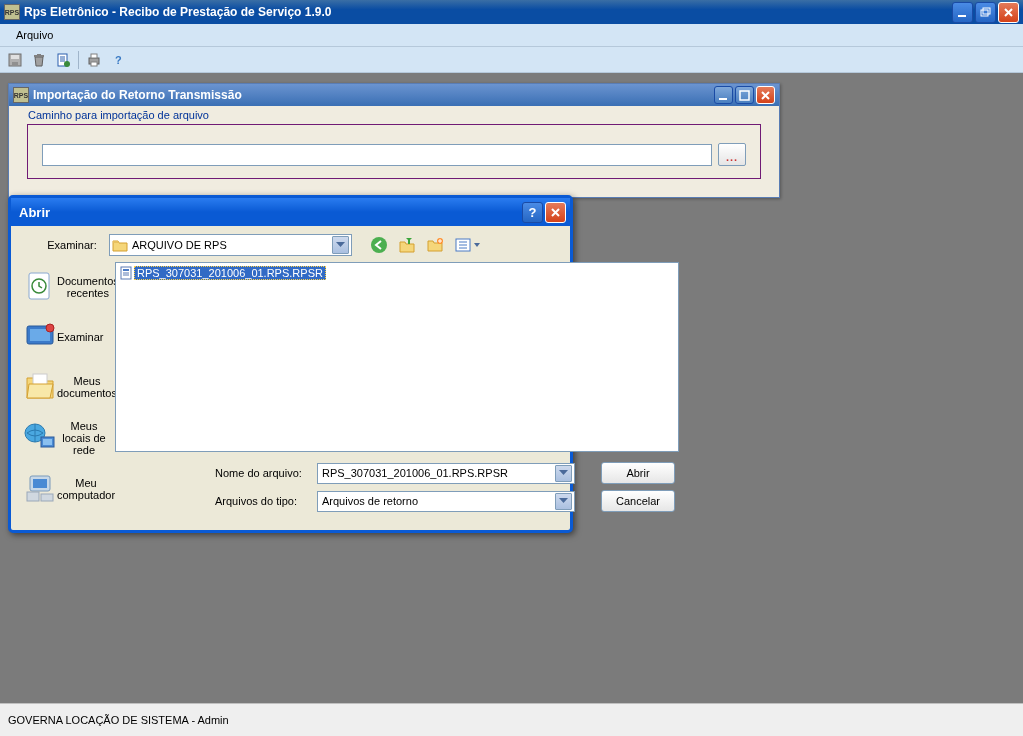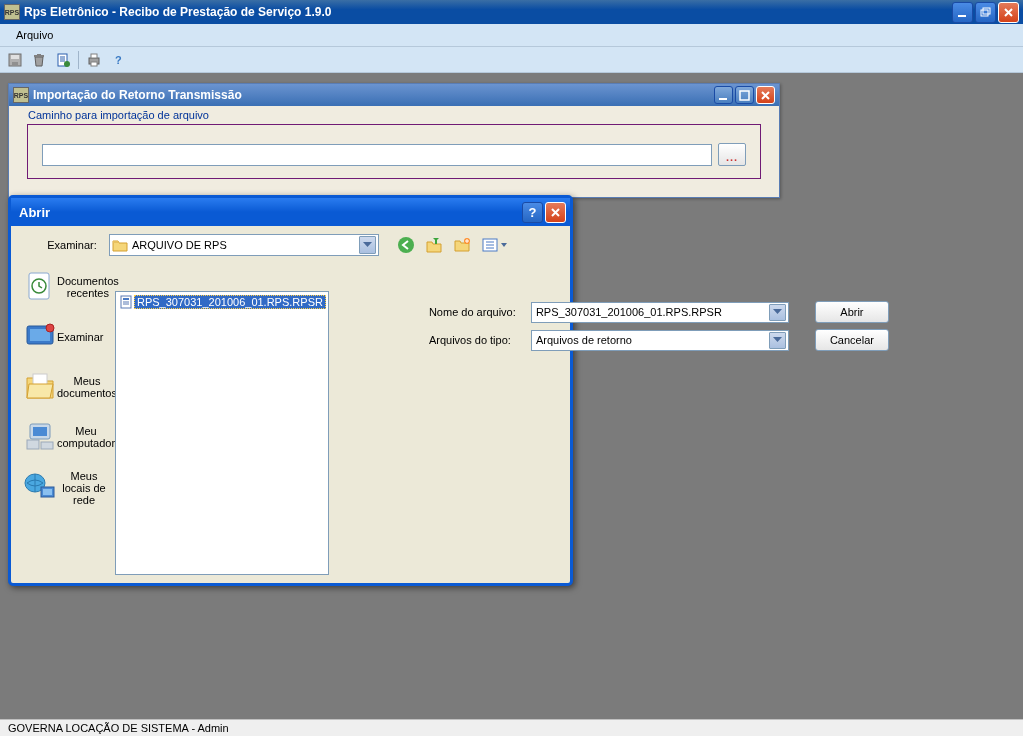--- a/index.html
+++ b/index.html
@@ -46,21 +46,21 @@
     .open-dialog { position: absolute; top: 120px; left: 8px; width: 565px; border: 3px solid #0a5ad4; border-radius: 5px; background: #ece9d8; box-shadow: 2px 2px 6px rgba(0, 0, 0, .5); }
     .open-titlebar { background: linear-gradient(to bottom, #2a7cf0, #0a5ad4 50%, #0a5ad4); height: 28px; display: flex; align-items: center; padding: 0 4px; color: white; }
     .open-titlebar .ot-title { flex: 1; font-weight: bold; font-size: 13px; padding-left: 4px; }
     .open-titlebar .ot-controls { display: flex; gap: 2px; }
     .open-titlebar .win-btn { width: 21px; height: 21px; }
     .open-titlebar .win-btn.help { background: linear-gradient(to bottom, #4a8be5, #2566c4); font-size: 13px; font-family: Arial; }
 
     .open-body { padding: 8px; }
     .look-row { display: flex; align-items: center; margin-bottom: 6px; padding-left: 24px; gap: 4px; }
     .look-label { width: 62px; text-align: center; padding-right: 4px; }
-    .look-combo { width: 270px; height: 22px; border: 1px solid #7f9db9; background: white; display: flex; align-items: center; padding: 0 2px; }
+    .look-combo { width: 243px; height: 22px; border: 1px solid #7f9db9; background: white; display: flex; align-items: center; padding: 0 2px; }
     .look-combo .folder-icon { margin-right: 4px; display: inline-flex; }
     .look-combo .combo-text { flex: 1; }
     .look-combo .combo-arrow { width: 17px; height: 18px; background: linear-gradient(to bottom, #cdd9ed, #aac0e0); border: 1px solid #7f9db9; border-radius: 1px; display: flex; align-items: center; justify-content: center; }
     .look-nav { display: flex; align-items: center; gap: 6px; margin-left: 12px; }
     .nav-btn { width: 22px; height: 22px; display: flex; align-items: center; justify-content: center; cursor: pointer; }
 
     .open-main { display: flex; }
     .places-bar { width: 96px; background: #ece9d8; padding: 4px 2px; }
     .place { display: flex; flex-direction: row; align-items: center; padding: 4px 2px; margin-bottom: 8px; cursor: pointer; text-align: center; }
     .place .place-icon { width: 34px; height: 32px; margin-bottom: 2px; display: flex; align-items: center; justify-content: center; }
@@ -73,21 +73,21 @@
 
     .open-bottom { padding: 10px 4px 4px 100px; }
     .bottom-row { display: flex; align-items: center; margin-bottom: 6px; gap: 8px; }
     .bottom-label { width: 94px; }
     .bottom-combo { width: 258px; height: 21px; border: 1px solid #7f9db9; background: white; display: flex; align-items: center; padding: 0 2px; }
     .bottom-combo .bc-text { flex: 1; padding-left: 2px; }
     .bottom-combo .combo-arrow { width: 17px; height: 17px; background: linear-gradient(to bottom, #cdd9ed, #aac0e0); border: 1px solid #7f9db9; border-radius: 1px; display: flex; align-items: center; justify-content: center; }
     .dlg-btn { width: 74px; height: 22px; border: 1px solid #7f9db9; background: linear-gradient(to bottom, #fff, #e6e6e6); border-radius: 3px; display: flex; align-items: center; justify-content: center; cursor: pointer; margin-left: 18px; }
 
     
-    .statusbar { position: absolute; bottom: 0; left: 0; right: 0; height: 14px; background: #efefef; border-top: 1px solid #c0c0c0; display: flex; align-items: center; padding: 8px 8px; }
+    .statusbar { position: absolute; bottom: 0; left: 0; right: 0; height: 14px; background: #efefef; border-top: 1px solid #c0c0c0; display: flex; align-items: center; padding: 16px 8px; }
   </style>
 </head>
 <body>
 
 <div class="main-titlebar">
   <div class="tb-icon">RPS</div>
   <div class="tb-title">Rps Eletrônico - Recibo de Prestação de Serviço 1.9.0</div>
   <div class="win-controls">
     <div class="win-btn">
       <svg viewBox="0 0 13 13">
@@ -272,42 +272,42 @@
                   <path d="M4 8 L13 8 L15 11 L30 11 L30 28 L4 28 Z" fill="#f5d67a" stroke="#d4a030"></path>
                   <rect x="10" y="4" width="14" height="14" fill="#fff" stroke="#ccc"></rect>
                   <path d="M6 14 L30 14 L27 28 L4 28 Z" fill="#f8e8a8" stroke="#d4a030"></path>
                 </svg>
             </div>
             <div class="place-label">Meus documentos</div>
           </div>
           <div class="place">
             <div class="place-icon">
               <svg width="34" height="32">
+                  <ellipse cx="12" cy="12" rx="10" ry="9" fill="#4aa8e0" stroke="#2a7ab0"></ellipse>
+                  <path d="M4 12 Q12 6 20 12 M4 12 Q12 18 20 12 M12 3 L12 21" stroke="#2a7ab0" fill="none"></path>
+                  <rect x="18" y="16" width="13" height="10" fill="#4a8ad4" stroke="#2a5a9a"></rect>
+                  <rect x="20" y="18" width="9" height="6" fill="#8ac0f0"></rect>
+                </svg>
+            </div>
+            <div class="place-label">Meus locais de rede</div>
+          </div>
+          <div class="place">
+            <div class="place-icon">
+              <svg width="34" height="32">
                   <rect x="7" y="4" width="20" height="15" fill="#c8d8e8" stroke="#7a9aba" rx="2"></rect>
                   <rect x="10" y="7" width="14" height="9" fill="#4a8ad4"></rect>
                   <rect x="4" y="20" width="12" height="9" fill="#d0d8e0" stroke="#9aa8b8"></rect>
                   <rect x="18" y="22" width="12" height="7" fill="#d0d8e0" stroke="#9aa8b8"></rect>
                 </svg>
             </div>
             <div class="place-label">Meu computador</div>
           </div>
-          <div class="place">
-            <div class="place-icon">
-              <svg width="34" height="32">
-                  <ellipse cx="12" cy="12" rx="10" ry="9" fill="#4aa8e0" stroke="#2a7ab0"></ellipse>
-                  <path d="M4 12 Q12 6 20 12 M4 12 Q12 18 20 12 M12 3 L12 21" stroke="#2a7ab0" fill="none"></path>
-                  <rect x="18" y="16" width="13" height="10" fill="#4a8ad4" stroke="#2a5a9a"></rect>
-                  <rect x="20" y="18" width="9" height="6" fill="#8ac0f0"></rect>
-                </svg>
-            </div>
-            <div class="place-label">Meus locais de rede</div>
-          </div>
-        </div>
-
-        <div style="flex:1; display:flex; flex-direction:row;margin-top:29px;">
+        </div>
+
+        <div style="flex:1; display:flex; flex-direction:column;">
           <div class="file-pane">
             <div class="file-item">
               <span class="fi-icon">
                 <svg width="14" height="14">
                     <rect x="2" y="1" width="10" height="12" fill="#fff" stroke="#5a7ab4"></rect>
                     <rect x="4" y="3" width="6" height="2" fill="#4a7ac4"></rect>
                     <path d="M4 7 h6 M4 9 h6" stroke="#5a7ab4"></path>
                   </svg>
               </span>
               <span class="fi-name">RPS_307031_201006_01.RPS.RPSR</span>

